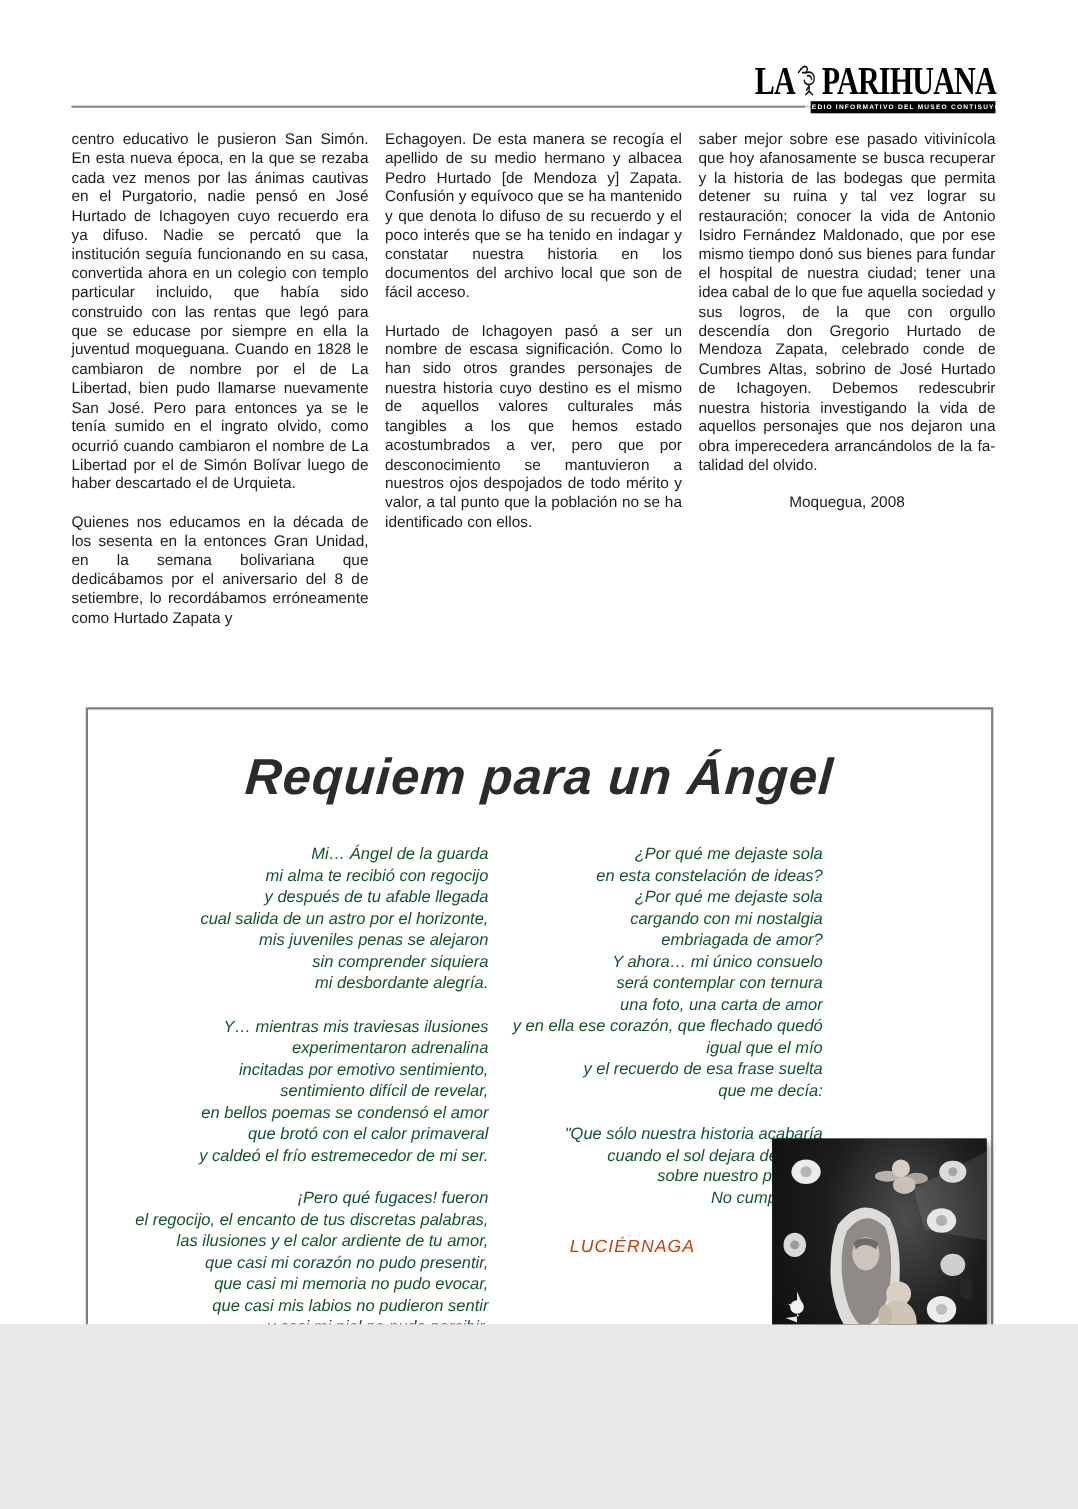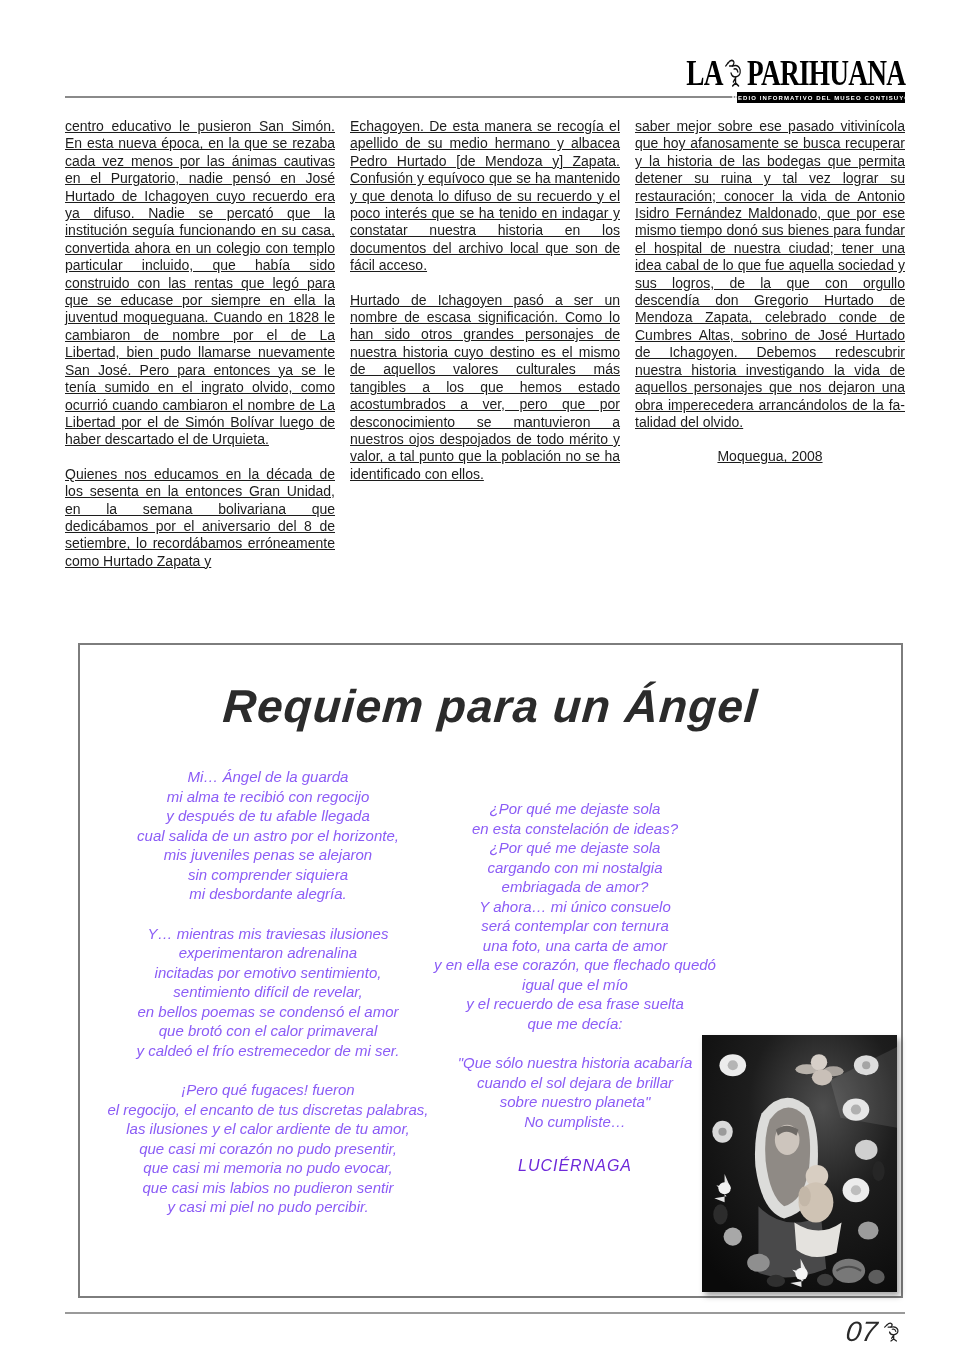--- a/index.html
+++ b/index.html
@@ -1,17 +1,17 @@
 <!DOCTYPE html>
 <html><head>
 <meta charset="utf-8">
 <style>
   html,body { margin:0; padding:0; background:#e8e8e8; }
   .page {
-    position:relative; width:980px; height:1372px; margin:0 auto;
+    position:relative; width:980px; height:1204px; margin:0 auto;
     background:#ffffff; color:#1c1c1c;
     font-family:"Liberation Sans", sans-serif; overflow:hidden;
   }
 
   
   .header { position:absolute; left:65px; right:75px; top:0; height:96px;
             border-bottom:2px solid #8a8a8a; }
   .masthead { position:absolute; right:0; bottom:-7px; text-align:right; }
   .masthead-title {
     display:flex; align-items:flex-end; justify-content:flex-end;
@@ -20,43 +20,43 @@
     transform:scaleX(.76); transform-origin:100% 100%; white-space:nowrap;
   }
   .masthead-title .bird { margin:0 3px 1px 3px; }
   .masthead-bar {
     margin-top:3px; margin-left:auto; width:168px; height:11px; background:#000;
     display:flex; align-items:center; justify-content:center;
     color:#fff; font-size:6px; font-weight:bold; letter-spacing:1.1px; white-space:nowrap;
   }
 
   
-  .columns { position:absolute; top:118px; left:65px; right:75px; display:flex; gap:15px;text-decoration:underline; }
+  .columns { position:absolute; top:118px; left:65px; right:75px; display:flex; gap:15px; }
   .col { flex:1 1 0; text-align:justify; font-size:14px; line-height:17.4px; }
   .col p { margin:0 0 17px 0; }
   .dateline { text-align:center; margin-top:24px; }
 
   
   .requiem-box {
     position:absolute; left:78px; top:643px; width:825px; height:655px;
     border:2px solid #7d7d7d; box-sizing:border-box;
   }
   .requiem-title {
     margin-top:34px; text-align:center;
     font-style:italic; font-weight:600; font-size:46px; letter-spacing:1px;
     transform:skewX(-4deg); color:#2b2b2b;
   }
   .poem-left  { position:absolute; left:12px;  top:122px; width:352px; }
-  .poem-right { position:absolute; left:322px; top:122px; width:346px;margin-top:32px; }
+  .poem-right { position:absolute; left:322px; top:122px; width:346px; }
   .stanza {
-    font-style:italic; text-align:center; font-size:15px; line-height:19.5px;
-    margin:0 0 20px 0; white-space:pre-line; color:#8b5cf6;
+    font-style:italic; text-align:right; font-size:15px; line-height:19.5px;
+    margin:0 0 20px 0; white-space:pre-line; color:#14532d;
   }
   .author { font-style:italic; text-align:center; font-size:16px; letter-spacing:1px;
-            margin-top:26px; color:#6d28d9; }
+            margin-top:26px; color:#c2410c; }
   .painting {
     position:absolute; left:622px; top:390px; width:195px; height:257px;
     box-shadow:3px 4px 6px rgba(0,0,0,.35); background:#111;
   }
   .painting svg { display:block; width:100%; height:100%; }
 
   
   .footer-rule { position:absolute; left:65px; right:75px; top:1312px;
                  border-top:2px solid #9a9a9a; }
   .footer-page { position:absolute; right:78px; top:1316px;

